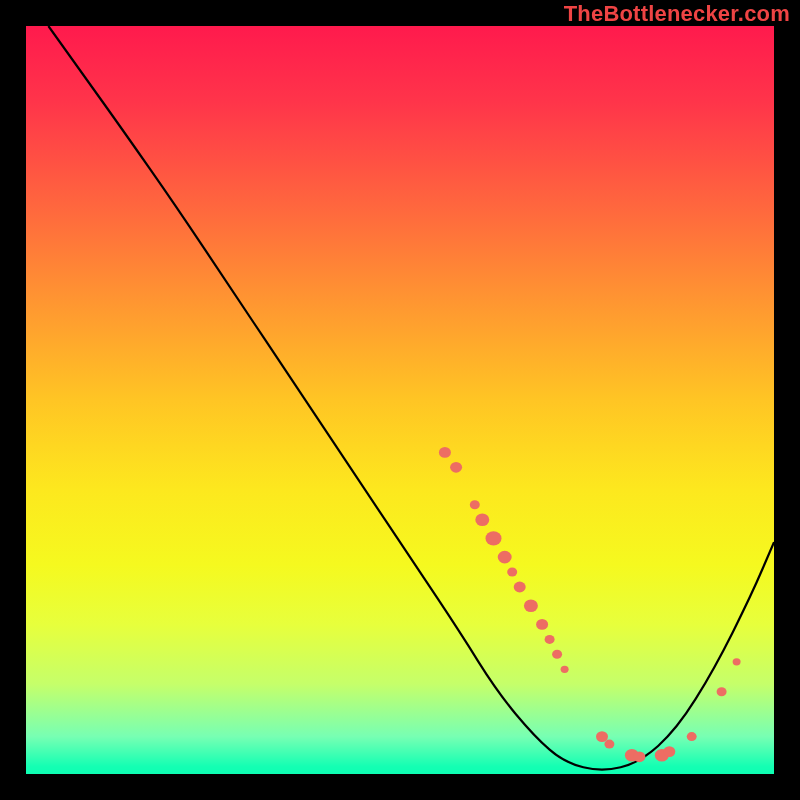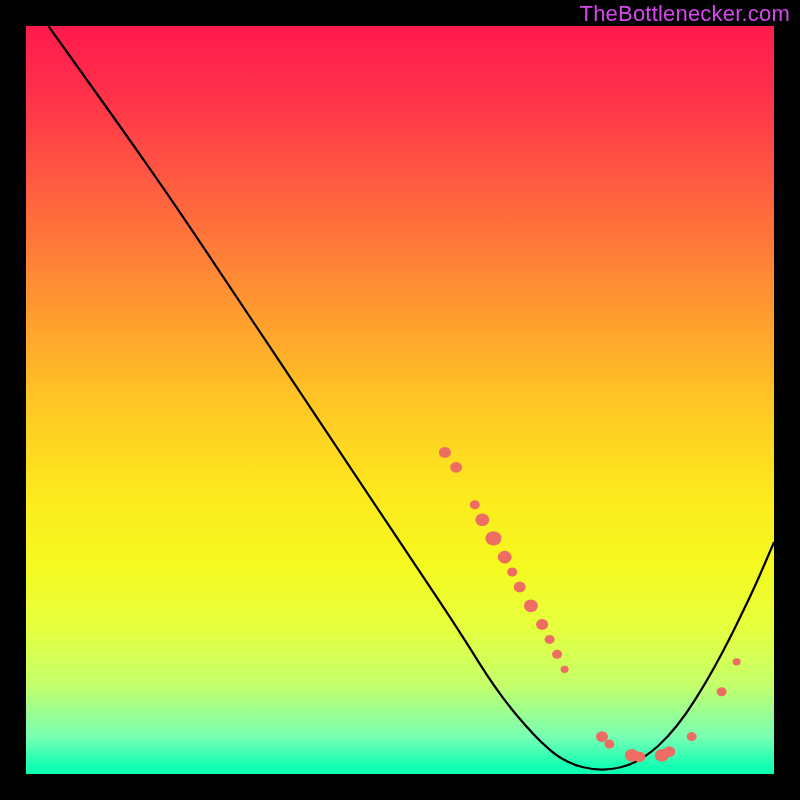--- a/index.html
+++ b/index.html
@@ -42,23 +42,23 @@
       #c5ff6a 88%,
       #77ffb3 95%,
       #14ffb3 99%,
       #0dffb3 100%
     );
   }
   .attribution {
     position: absolute;
     top: 1px;
     right: 10px;
-    color: #d946ef;
+    color: #ef4444;
     font-size: 22px;
-    font-weight: 400;
+    font-weight: 700;
     letter-spacing: 0.2px;
   }
   svg.curve {
     position: absolute;
     left: 0;
     top: 0;
     width: 100%;
     height: 100%;
   }
   .curve-path {

